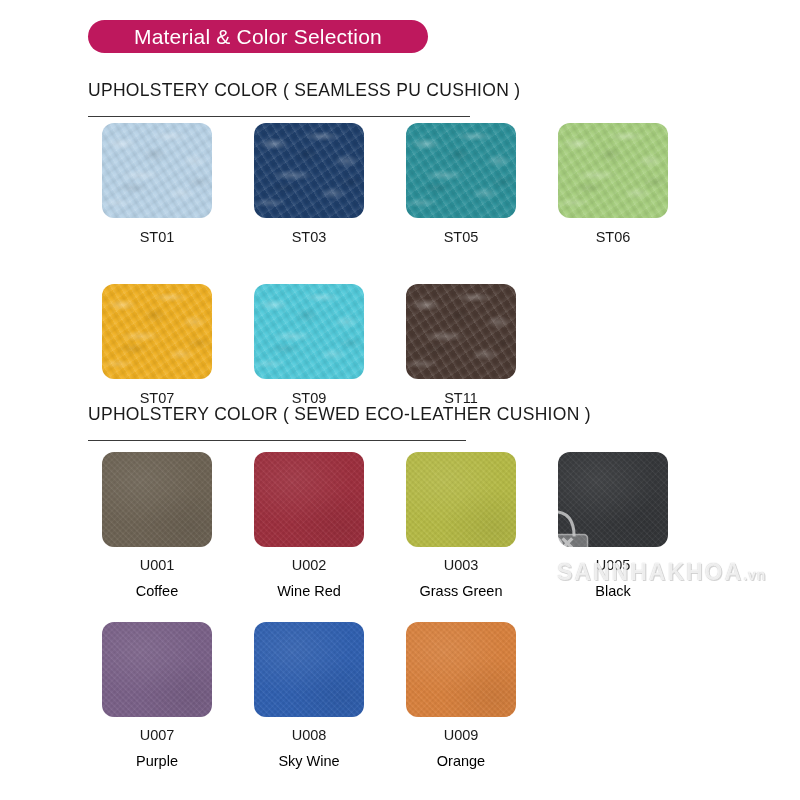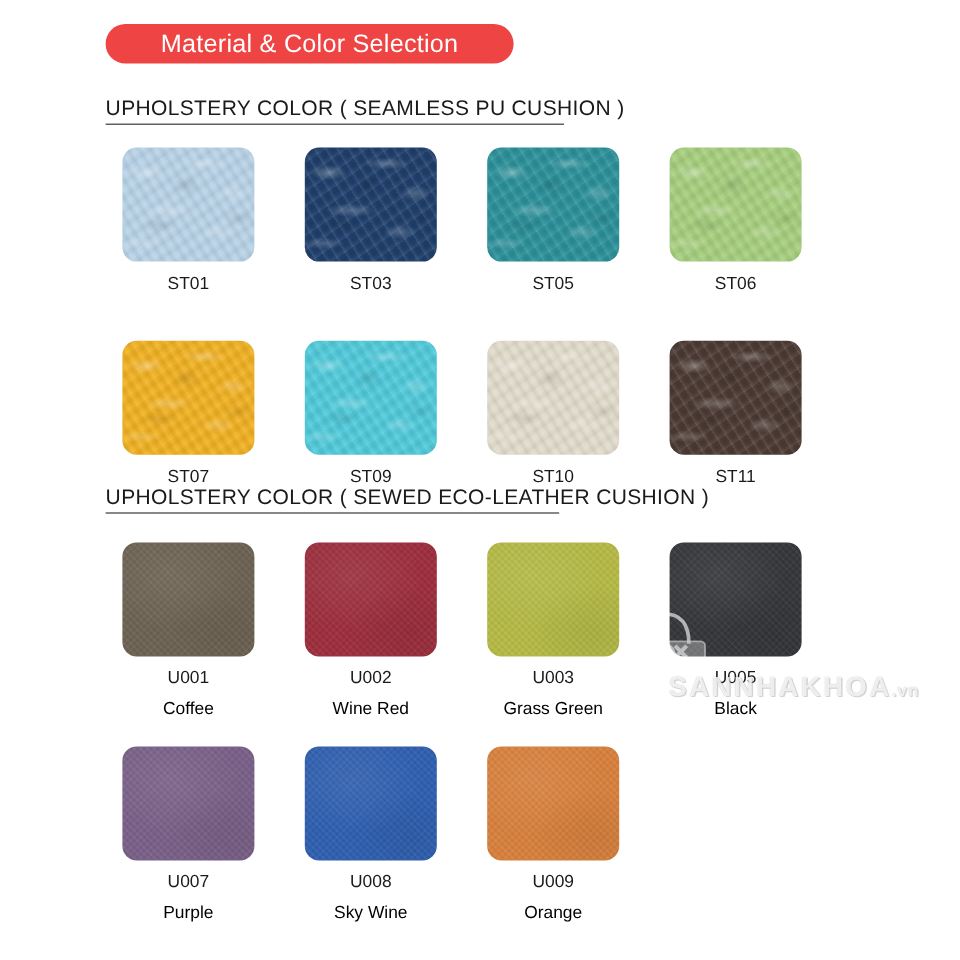--- a/index.html
+++ b/index.html
@@ -16,21 +16,21 @@
     position: relative;
   }
 
   
   #header-banner {
     position: absolute;
     left: 88px;
     top: 20px;
     width: 340px;
     height: 33px;
-    background: #ef4444;
+    background: #be185d;
     border-radius: 17px;
     display: flex;
     align-items: center;
     justify-content: center;
   }
   #header-banner .banner-text {
     color: #ffffff;
     font-size: 21px;
     font-weight: 400;
     letter-spacing: 0.2px;
@@ -39,21 +39,21 @@
 
   
   .section-title {
     position: absolute;
     left: 88px;
     font-size: 17.5px;
     font-weight: 400;
     color: #1a1a1a;
     letter-spacing: 0.3px;
     white-space: nowrap;
-    padding-bottom: 3px;
+    padding-bottom: 16px;
   }
   .section-title .rule {
     position: absolute;
     left: 0;
     bottom: 0;
     height: 1.5px;
     background: #3a3a3a;
   }
   #section-title-pu { top: 80px; }
   #section-title-pu .rule { width: 382px; }
@@ -218,26 +218,20 @@
       <div class="swatch-chip" style="background: rgb(239, 176, 35);">
         <div class="tex tex-pu"></div>
       </div>
       <div class="swatch-code">ST07</div>
     </div>
     <div class="swatch-cell">
       <div class="swatch-chip" style="background: rgb(81, 201, 217);">
         <div class="tex tex-pu"></div>
       </div>
       <div class="swatch-code">ST09</div>
-    </div>
-    <div class="swatch-cell">
-      <div class="swatch-chip" style="background: rgb(224, 219, 203);">
-        <div class="tex tex-pu"></div>
-      </div>
-      <div class="swatch-code">ST10</div>
     </div>
     <div class="swatch-cell">
       <div class="swatch-chip" style="background: rgb(75, 58, 51);">
         <div class="tex tex-pu"></div>
       </div>
       <div class="swatch-code">ST11</div>
     </div>
   </div>
 
 <div class="section-title" id="section-title-eco">

